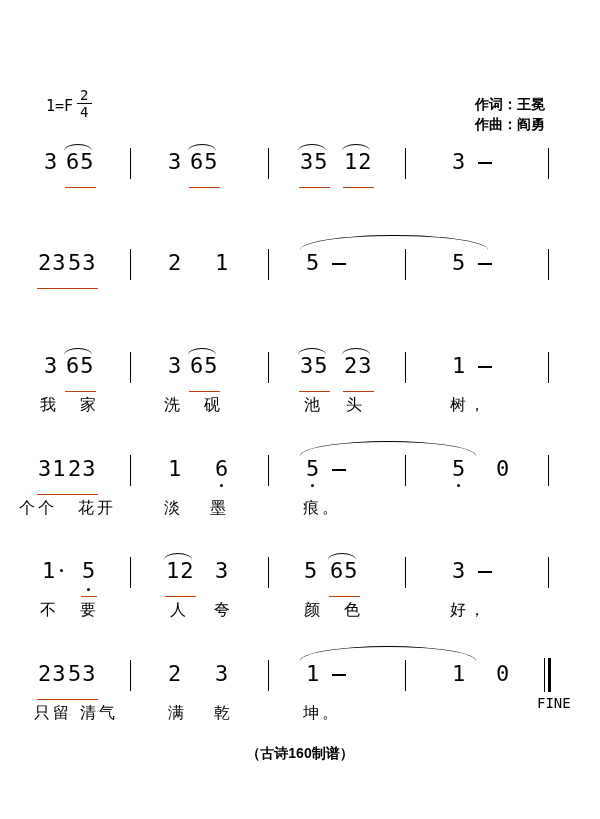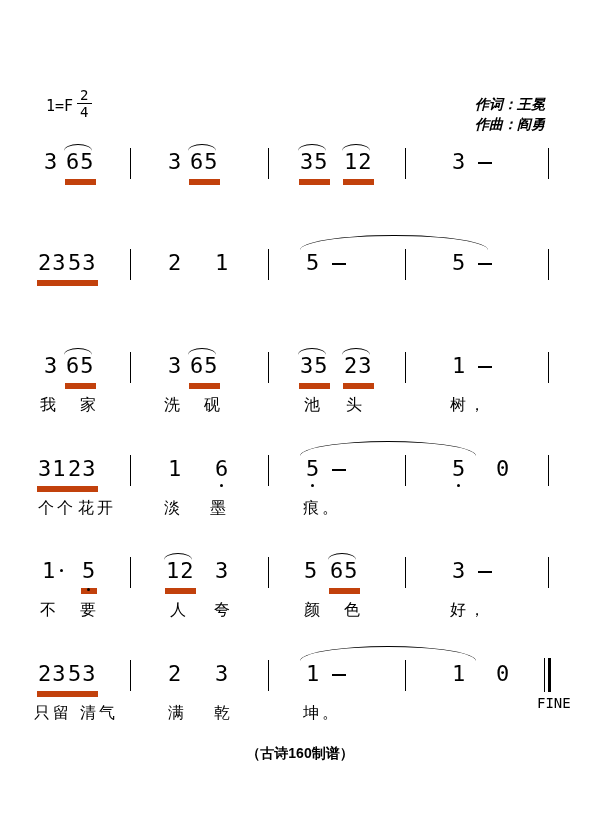--- a/index.html
+++ b/index.html
@@ -7,24 +7,24 @@
         font-family:"Liberation Sans",sans-serif;color:#000;}
   .title{position:absolute;top:38px;left:0;width:600px;text-align:center;
          font-family:"Liberation Serif",serif;font-size:30px;letter-spacing:2px;color:#404040;}
   .keysig{position:absolute;left:25px;top:88px;font-family:"DejaVu Sans Mono",monospace;
           font-size:15px;margin-left:21px;}
   .keysig .tonality{vertical-align:6px;}
   .frac{display:inline-block;text-align:center;font-size:14px;line-height:14px;margin-left:4px;}
   .frac .num{display:block;border-bottom:1px solid #000;padding:0 3px 1px;}
   .frac .den{display:block;padding-top:1px;}
   .credits{position:absolute;right:55px;top:94px;text-align:left;font-size:14px;
-           font-weight:bold;line-height:20px;font-style:italic;}
+           font-weight:bold;line-height:20px;}
   .note{position:absolute;font-family:"DejaVu Sans Mono",monospace;font-size:22px;
         line-height:22px;letter-spacing:1px;white-space:nowrap;}
-  .note.u{border-bottom:6px solid #c2410c;padding:0 1px 6px;margin-left:-1px;}
+  .note.u{border-bottom:1px solid #c2410c;padding:0 1px 14px;margin-left:-1px;}
   .slur{position:absolute;height:6px;border-top:1px solid #000;
         border-radius:50% 50% 0 0 / 100% 100% 0 0;}
   .tie{position:absolute;height:14px;border-top:1px solid #000;
        border-radius:50% 50% 0 0 / 100% 100% 0 0;}
   .barline{position:absolute;width:1px;background:#000;}
   .thickbar{position:absolute;width:3px;background:#000;}
   .dash{position:absolute;height:2px;background:#000;}
   .odot{position:absolute;width:3px;height:3px;border-radius:50%;background:#000;}
   .adot{position:absolute;width:3px;height:3px;border-radius:50%;background:#000;}
   .lyric{position:absolute;font-size:16px;letter-spacing:3px;white-space:nowrap;}
@@ -109,21 +109,21 @@
       <div class="odot" style="left: 310.5px; top: 484px; width: 3px; height: 3px;"></div>
       <div class="dash" style="left: 332px; top: 469px; width: 14px; height: 2px;"></div>
       <div class="note" style="left: 452px; top: 458px;">5</div>
       <div class="odot" style="left: 456.5px; top: 484px; width: 3px; height: 3px;"></div>
       <div class="note" style="left: 496px; top: 458px;">0</div>
       <div class="barline" style="left: 130px; top: 455px; width: 1px; height: 31px;"></div>
       <div class="barline" style="left: 268px; top: 455px; width: 1px; height: 31px;"></div>
       <div class="barline" style="left: 405px; top: 455px; width: 1px; height: 31px;"></div>
       <div class="barline" style="left: 548px; top: 455px; width: 1px; height: 31px;"></div>
       <div class="tie" style="left: 300px; top: 441px; width: 176px; height: 14px;"></div>
-      <div class="lyric" style="left: 38px; top: 498px;">个个</div>
+      <div class="lyric" style="left: 19px; top: 498px;">个个</div>
       <div class="lyric" style="left: 78px; top: 498px; font-family: Liberation Serif, serif;">花开</div>
       <div class="lyric" style="left: 164px; top: 498px;">淡</div>
       <div class="lyric" style="left: 210px; top: 498px;">墨</div>
       <div class="lyric" style="left: 303px; top: 498px;">痕。</div>
       <div class="note" style="left: 42px; top: 560px;">1</div>
       <div class="adot" style="left: 60px; top: 569px; width: 3px; height: 3px;"></div>
       <div class="note u" style="left: 82px; top: 560px;">5</div>
       <div class="odot" style="left: 86.5px; top: 588px; width: 3px; height: 3px;"></div>
       <div class="note u" style="left: 166px; top: 560px;">12</div>
       <div class="slur" style="left: 164px; top: 553px; width: 28px; height: 6px;"></div>

